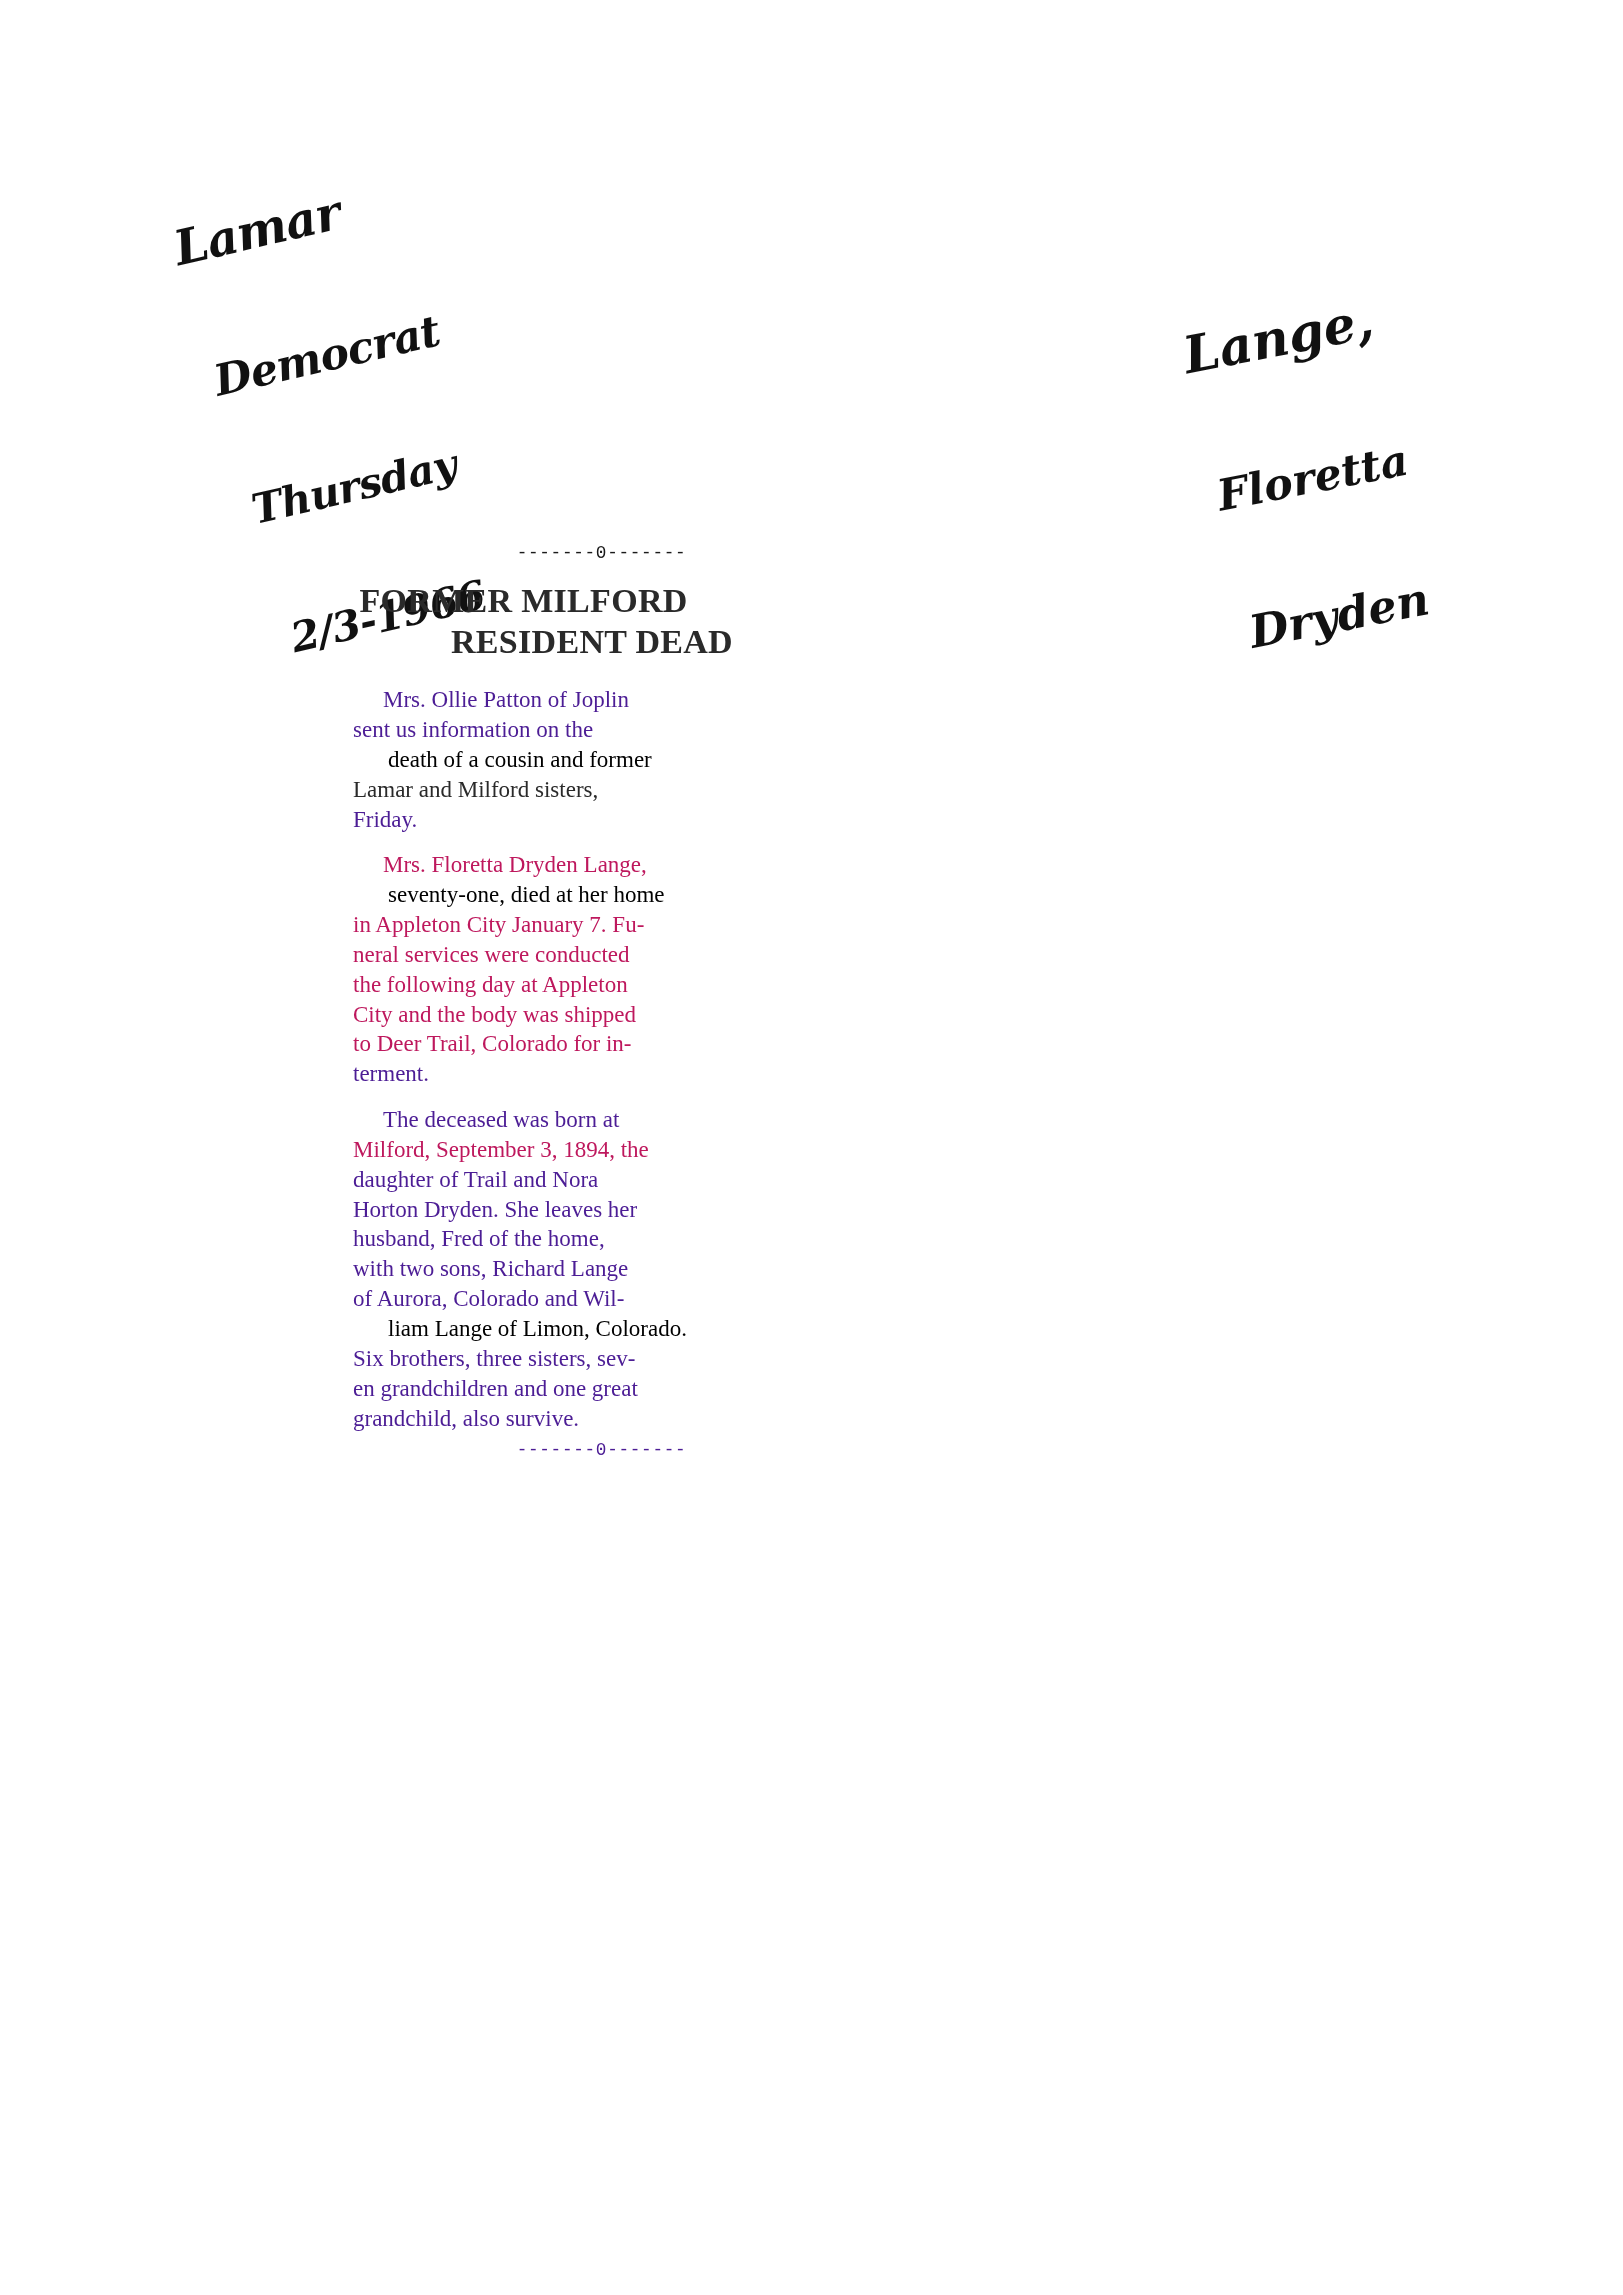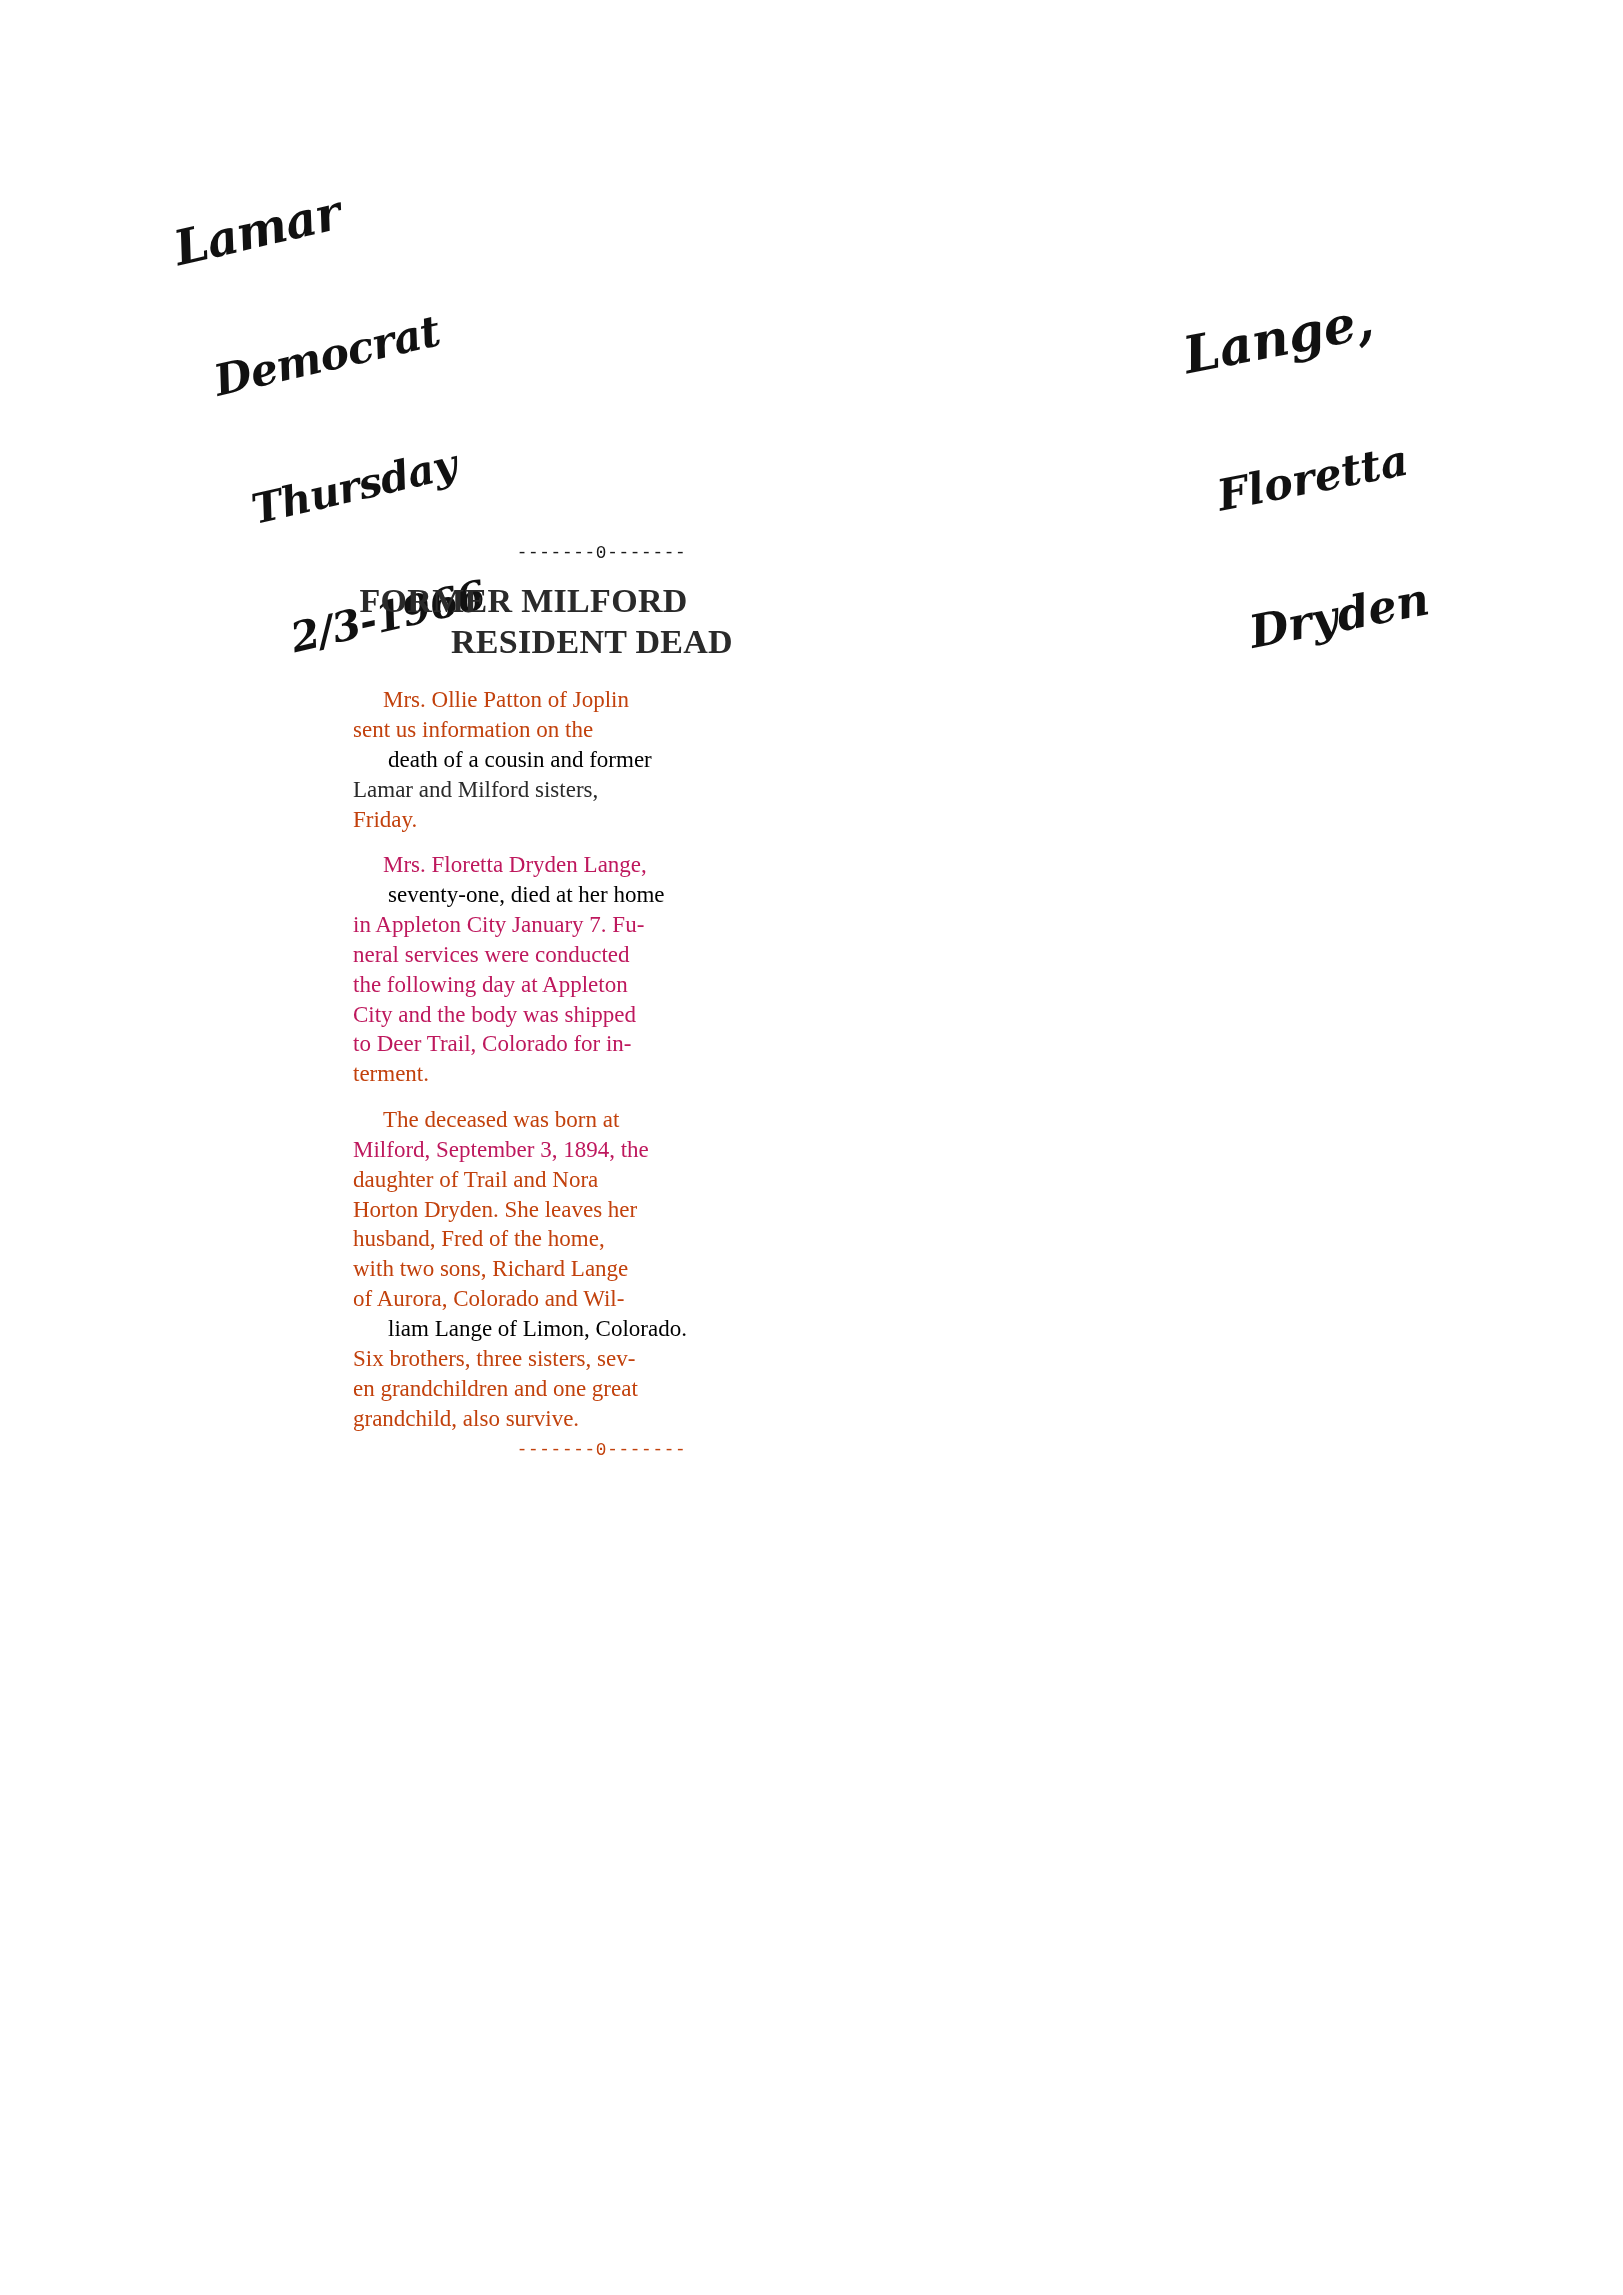--- a/index.html
+++ b/index.html
@@ -89,21 +89,21 @@
     text-align: justify;
   }
   .para { margin: 0 0 0 0; }
   .para + .para { margin-top: 15.7px; }
   .para .line { display: block; white-space: pre; }
   .para .indent { padding-left: 30px; }
 
   
   .f1 { color: #2a2a2a; }
   .f2 { color: #be185d; }
-  .f3 { color: #c2410c; }
+  .f3 { color: #4c1d95; }
   .f4 { color: #000000; margin-left: 35px; }
   .blur1 { filter: blur(0.3px); }
   .blur2 { filter: blur(0.5px); }
 </style>
 </head>
 <body>
 
 <div class="handwriting" id="note-top-left">
   <span class="l1">Lamar</span>
   <span class="l2">Democrat</span>

